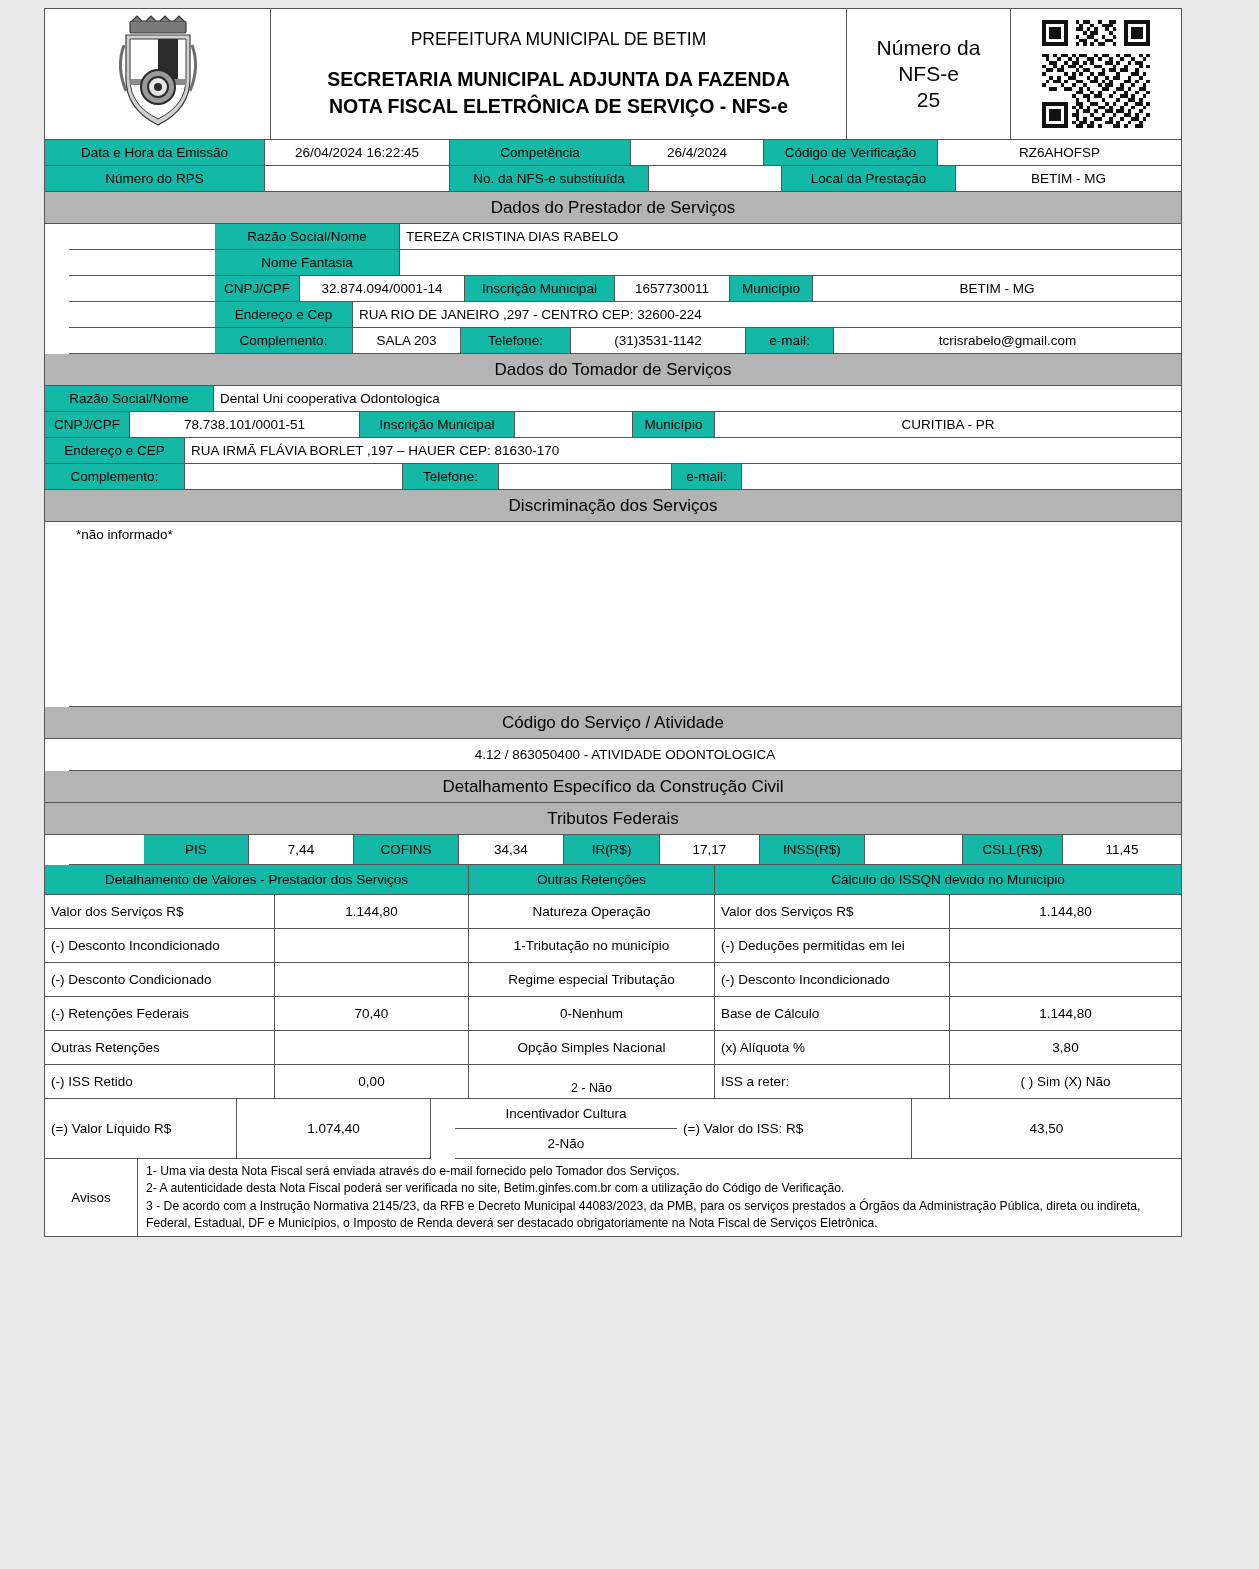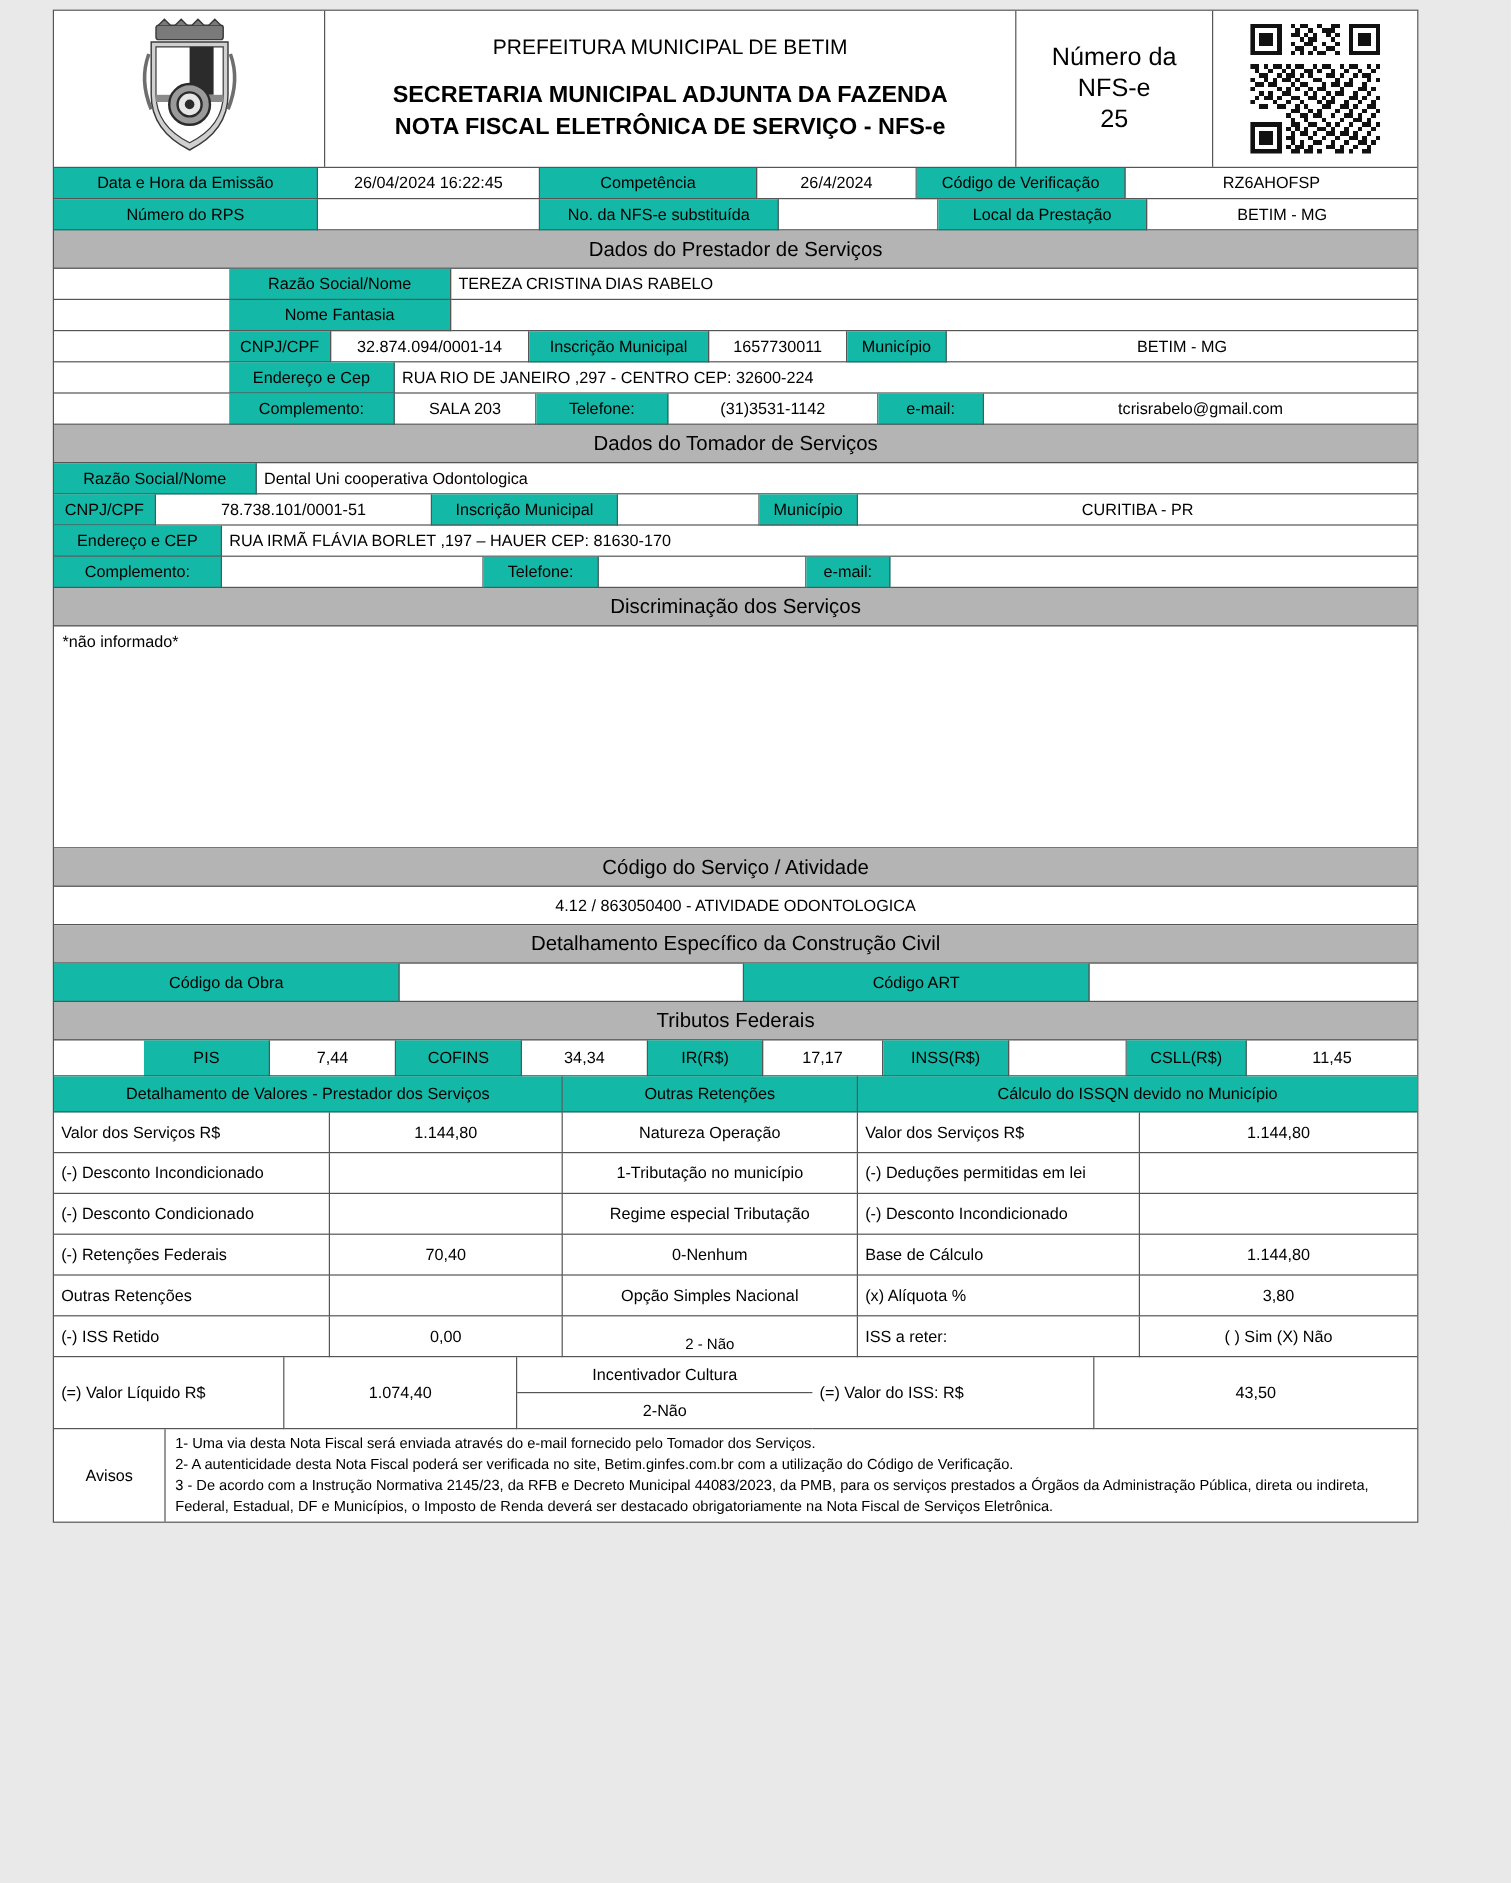--- a/index.html
+++ b/index.html
@@ -42,21 +42,21 @@
   .shade { background: #14b8a6; }
   .band {
     background: #b4b4b4;
     text-align: center;
     justify-content: center;
     font-size: 17px;
     min-height: 32px;
     border-bottom: 1px solid #555;
     border-right: none;
   }
-  .nor { border-right: none; }
+  .nor { border-right: none; margin-left: 24px; }
 
   
   .hdr { display: flex; border-bottom: 1px solid #555; }
   .hdr-logo {
     width: 225px; border-right: 1px solid #555;
     display: flex; align-items: center; justify-content: center;
     padding: 6px 0;
   }
   .hdr-title {
     flex: 1; border-right: 1px solid #555;
@@ -395,21 +395,21 @@
     <div class="cell c last" style="flex:1">BETIM - MG</div>
   </div>
   <div class="row">
     <div class="cell nor" style="width:146px"></div>
     <div class="cell c shade" style="width:138px">Endereço e Cep</div>
     <div class="cell l last" style="flex:1">RUA RIO DE JANEIRO ,297 - CENTRO CEP: 32600-224</div>
   </div>
   <div class="row">
     <div class="cell nor" style="width:146px"></div>
     <div class="cell c shade" style="width:138px">Complemento:</div>
-    <div class="cell c" style="width:118px">SALA  203</div>
+    <div class="cell c" style="width:108px">SALA  203</div>
     <div class="cell c shade" style="width:110px">Telefone:</div>
     <div class="cell c" style="width:175px">(31)3531-1142</div>
     <div class="cell c shade" style="width:88px">e-mail:</div>
     <div class="cell c last" style="flex:1">tcrisrabelo@gmail.com</div>
   </div>
 
   <div class="cell band">Dados do Tomador de Serviços</div>
 
   <div class="row">
     <div class="cell c shade" style="width:169px">Razão Social/Nome</div>
@@ -436,26 +436,20 @@
     <div class="cell c last" style="flex:1"></div>
   </div>
 
   <div class="cell band">Discriminação dos Serviços</div>
   <div class="cell disc-body nor">*não informado*</div>
 
   <div class="cell band">Código do Serviço / Atividade</div>
   <div class="cell c nor" style="min-height:32px">4.12 / 863050400 - ATIVIDADE ODONTOLOGICA</div>
 
   <div class="cell band">Detalhamento Específico da Construção Civil</div>
-  <div class="row">
-    <div class="cell c shade" style="width:288px;min-height:32px">Código da Obra</div>
-    <div class="cell c" style="width:287px;min-height:32px"></div>
-    <div class="cell c shade" style="width:288px;min-height:32px">Código ART</div>
-    <div class="cell c last" style="flex:1;min-height:32px"></div>
-  </div>
 
   <div class="cell band">Tributos Federais</div>
   <div class="row trib">
     <div class="cell nor" style="width:75px"></div>
     <div class="cell c shade" style="width:105px">PIS</div>
     <div class="cell c" style="width:105px">7,44</div>
     <div class="cell c shade" style="width:105px">COFINS</div>
     <div class="cell c" style="width:105px">34,34</div>
     <div class="cell c shade" style="width:96px">IR(R$)</div>
     <div class="cell c" style="width:100px">17,17</div>

